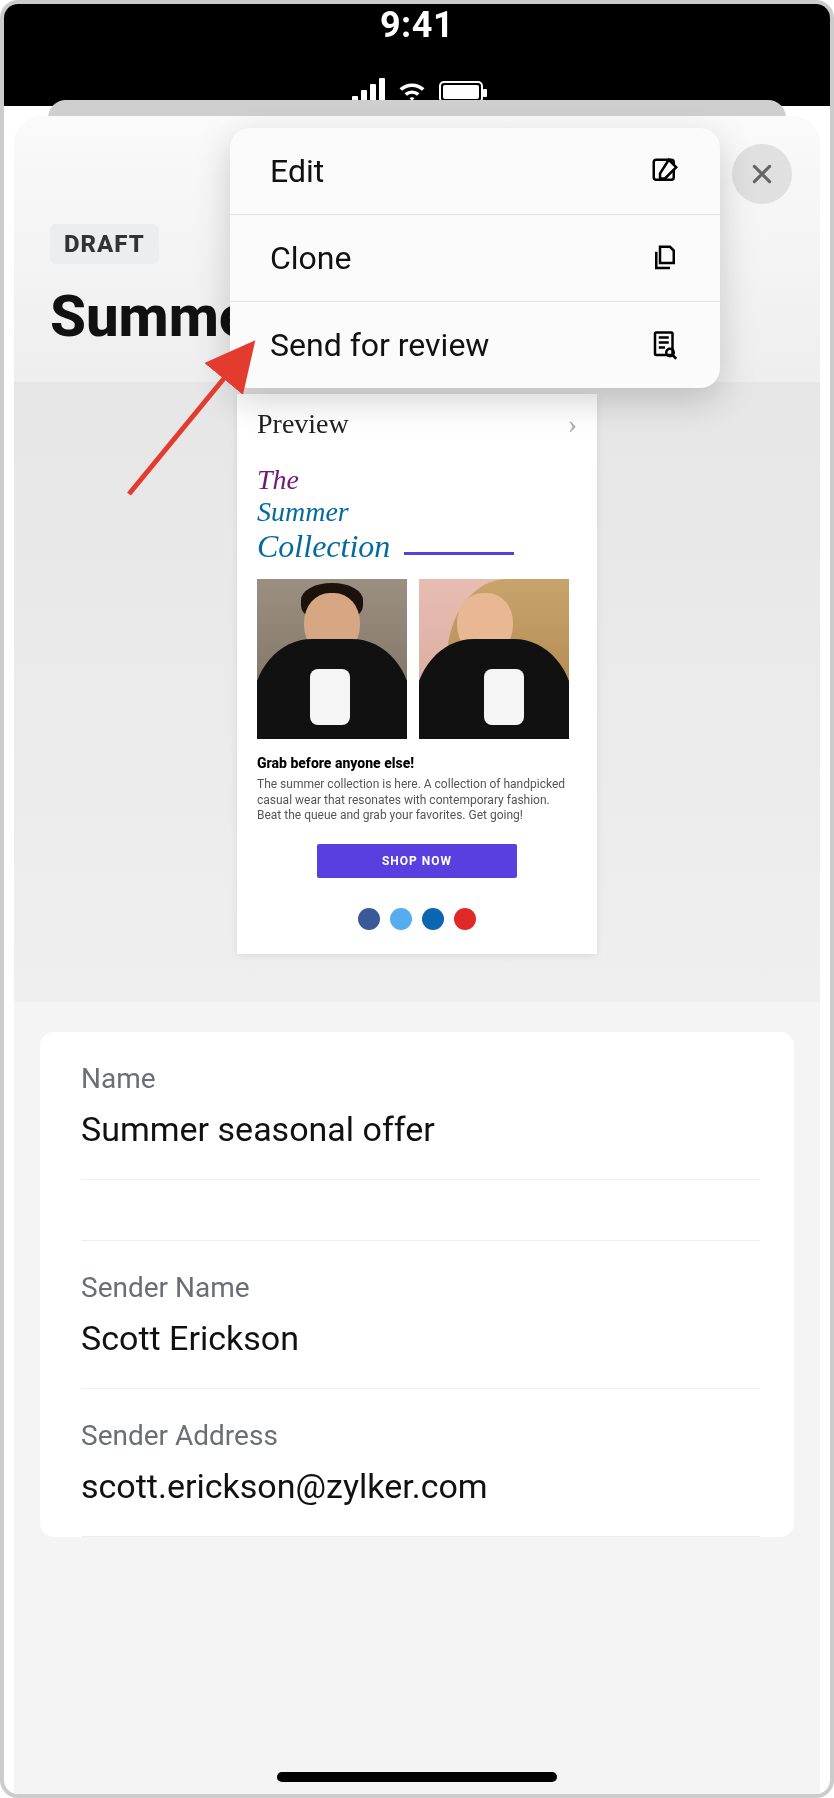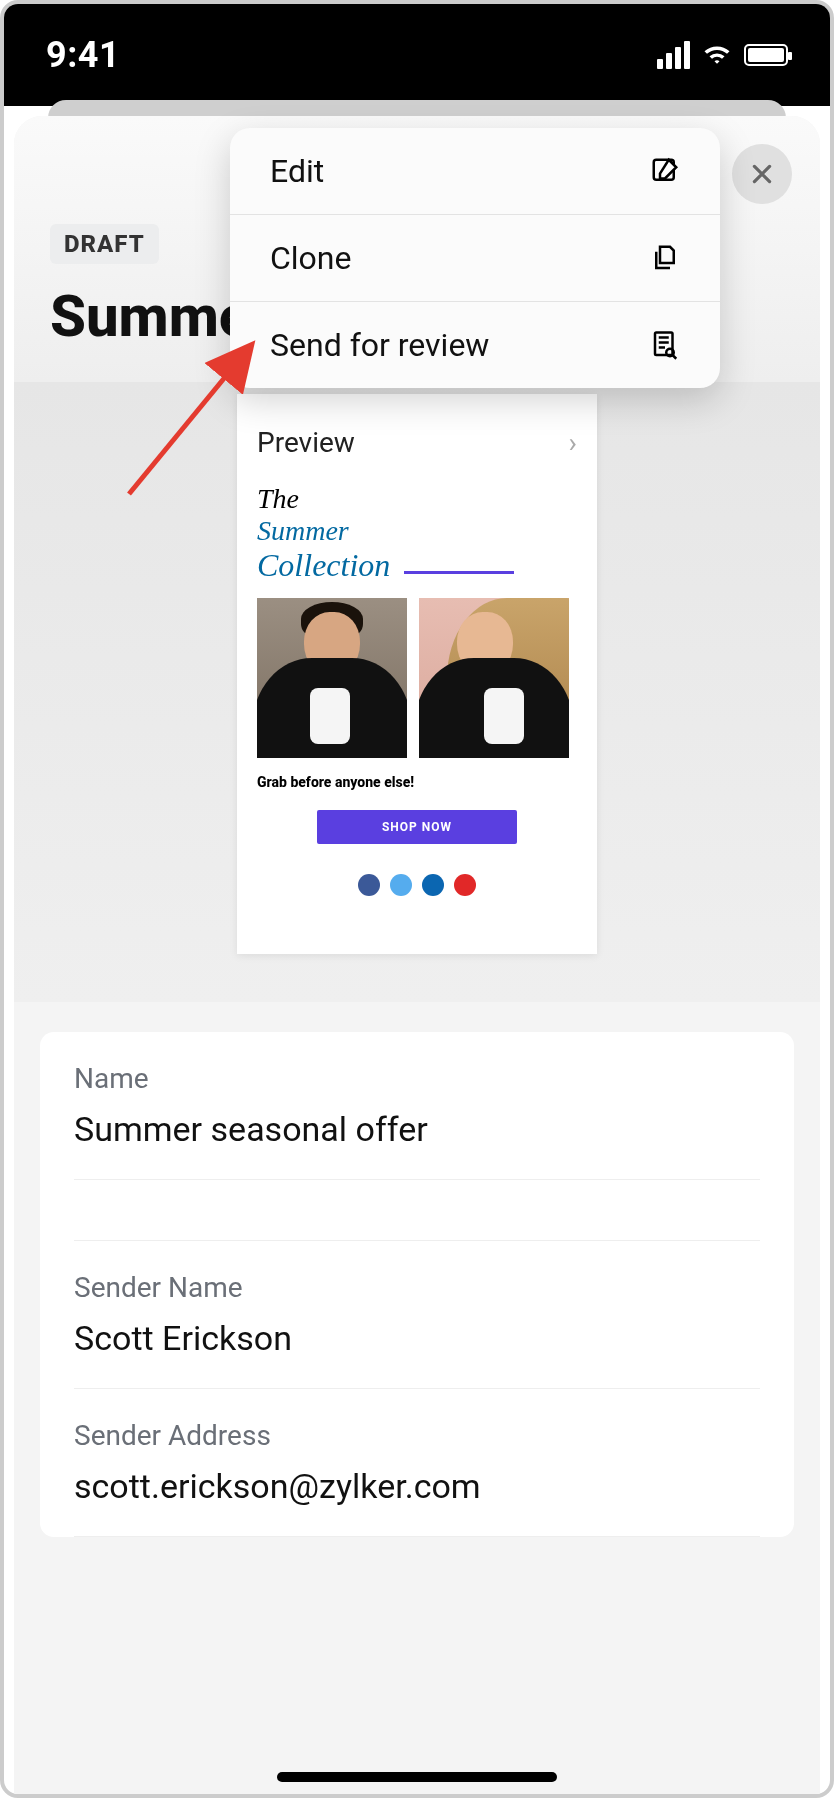--- a/index.html
+++ b/index.html
@@ -1,20 +1,20 @@
 <!DOCTYPE html>
 <html><head>
 <meta charset="utf-8">
 <style>
   * { box-sizing: border-box; margin: 0; padding: 0; }
   html, body { width: 834px; height: 1798px; font-family: -apple-system, BlinkMacSystemFont, "Segoe UI", Roboto, Helvetica, Arial, sans-serif; background: #fff; }
   .frame { position: relative; width: 834px; height: 1798px; border: 4px solid #ccc; border-radius: 18px; overflow: hidden; }
 
   
-  .statusbar { position: absolute; top: 0; left: 0; right: 0; height: 102px; background: #000; display: flex; align-items: center; justify-content: space-between; padding: 0 42px; }
+  .statusbar { position: absolute; top: 0; left: 0; right: 0; height: 102px; background: #000; display: flex; align-items: center; justify-content: space-between; padding: 0 42px; flex-direction: column; }
   .status-time { color: #fff; font-size: 36px; font-weight: 700; letter-spacing: 0.5px; }
   .status-right { display: flex; align-items: center; gap: 12px; }
   .sig-bars { display: flex; align-items: flex-end; gap: 3px; }
   .sig-bars span { width: 6px; background: #fff; border-radius: 1px; }
   .sig-bars span:nth-child(1) { height: 10px; }
   .sig-bars span:nth-child(2) { height: 16px; }
   .sig-bars span:nth-child(3) { height: 22px; }
   .sig-bars span:nth-child(4) { height: 28px; }
   .battery { width: 44px; height: 22px; border: 2px solid #fff; border-radius: 5px; position: relative; }
   .battery::after { content: ""; position: absolute; right: -6px; top: 6px; width: 4px; height: 8px; background: #fff; border-radius: 1px; }
@@ -29,24 +29,24 @@
   .iconbar { position: absolute; right: 28px; top: 28px; display: flex; gap: 14px; }
   .icon-circle { width: 60px; height: 60px; border-radius: 50%; background: #e0e0e0; display: flex; align-items: center; justify-content: center; color: #555; cursor: pointer; }
   .icon-circle svg { width: 26px; height: 26px; }
   .badge { display: inline-block; background: #ecedee; border-radius: 6px; padding: 6px 14px; font-size: 24px; font-weight: 800; color: #333; letter-spacing: 1px; margin-top: 80px; }
   .title { font-size: 58px; font-weight: 800; color: #111; margin-top: 18px; }
   .subtitle { font-size: 28px; color: #222; margin-top: 16px; }
 
   
   .preview-wrap { background: linear-gradient(#e6e6e6, #efefef); padding-top: 0; height: 620px; position: relative; }
   .preview-card { width: 360px; margin: 0 auto; background: #fff; box-shadow: 0 2px 8px rgba(0,0,0,0.08); position: relative; top: 12px; height: 560px; overflow: hidden; }
-  .preview-head { display: flex; align-items: center; justify-content: space-between; padding: 32px 20px 10px 20px; color: #222; font-size: 28px; }
+  .preview-head { display: flex; align-items: center; justify-content: space-between; padding: 14px 20px 10px 20px; color: #222; font-size: 28px; font-family: Liberation Serif, serif; }
   .chev { color: #aaa; font-size: 28px; }
   .pv-title { font-family: Georgia, "Times New Roman", serif; padding: 14px 20px 4px 20px; }
-  .pv-title .l1 { font-style: italic; font-size: 28px; color: #000000; }
+  .pv-title .l1 { font-style: italic; font-size: 28px; color: #701a75; }
   .pv-title .l2 { font-size: 28px; color: #0369a1; font-style: italic; }
   .pv-title .l3 { font-style: italic; font-size: 32px; color: #0369a1; display: inline-block; }
   .pv-title .ul { display: inline-block; width: 110px; border-bottom: 3px solid #5a3fe0; margin-left: 10px; vertical-align: middle; }
   .pv-photos { display: flex; gap: 12px; padding: 10px 20px; }
   .photo { width: 150px; height: 160px; background: #caa; position: relative; overflow: hidden; }
   .photo .bg { position: absolute; inset: 0; }
   .photo.a .bg { background: linear-gradient(#9b8f82, #7a6d5f); }
   .photo.b .bg { background: linear-gradient(#e7bdb2, #d9a79a); }
   .torso { position: absolute; bottom: -40px; left: 50%; transform: translateX(-50%); width: 160px; height: 140px; background: #111; border-radius: 60px 60px 0 0 / 70px 70px 0 0; }
   .head { position: absolute; top: 14px; left: 50%; transform: translateX(-50%); width: 56px; height: 64px; background: #d7a682; border-radius: 46% 46% 50% 50%; }
@@ -59,21 +59,21 @@
   .shop-btn { display: block; width: 200px; margin: 14px auto 0; background: #5a3fe0; color: #fff; text-align: center; font-size: 12px; font-weight: 700; letter-spacing: 1px; padding: 10px 0; border-radius: 2px; }
   .socials { display: flex; justify-content: center; gap: 10px; margin-top: 30px; }
   .soc { width: 22px; height: 22px; border-radius: 50%; }
   .soc.f { background: #3b5998; }
   .soc.t { background: #55acee; }
   .soc.l { background: #0b66b1; }
   .soc.p { background: #e12828; }
 
   
   .details { margin: 30px 26px 0; background: #fff; border-radius: 14px; padding: 0 34px; }
-  .field { padding: 30px 0 30px; border-bottom: 1px solid #eee; }
+  .field { padding: 30px 0 30px; border-bottom: 1px solid #eee; margin-left: 7px; }
   .field .label { font-size: 28px; color: #6a6f77; }
   .field .value { font-size: 34px; color: #111; margin-top: 14px; }
   .field.last { border-bottom: 0; }
 
   
   .popover { position: absolute; left: 226px; top: 124px; width: 490px; background: #fbfbfb; border-radius: 20px; box-shadow: 0 12px 36px rgba(0,0,0,0.18); overflow: hidden; z-index: 50; }
   .menu-item { display: flex; align-items: center; justify-content: space-between; padding: 24px 40px; border-bottom: 1px solid #e3e3e3; cursor: pointer; }
   .menu-item:last-child { border-bottom: 0; }
   .menu-item .mi-label { font-size: 32px; color: #111; }
   .menu-item svg { width: 30px; height: 30px; stroke: #000; fill: none; stroke-width: 2; }
@@ -155,20 +155,21 @@
           <div class="photo b">
               <div class="bg"></div>
               <div class="hair-f"></div>
               <div class="head" style="left:44%;background:#e7b893;"></div>
               <div class="torso"></div>
               <div class="hand" style="right:30%;"></div>
             </div>
         </div>
         <div class="pv-text">
           <div class="h">Grab before anyone else!</div>
+          <div class="p">The summer collection is here. A collection of handpicked casual wear that resonates with contemporary fashion. Beat the queue and grab your favorites. Get going!</div>
         </div>
         <div class="shop-btn">SHOP NOW</div>
         <div class="socials">
           <span class="soc f"></span>
           <span class="soc t"></span>
           <span class="soc l"></span>
           <span class="soc p"></span>
         </div>
       </div>
     </div>

